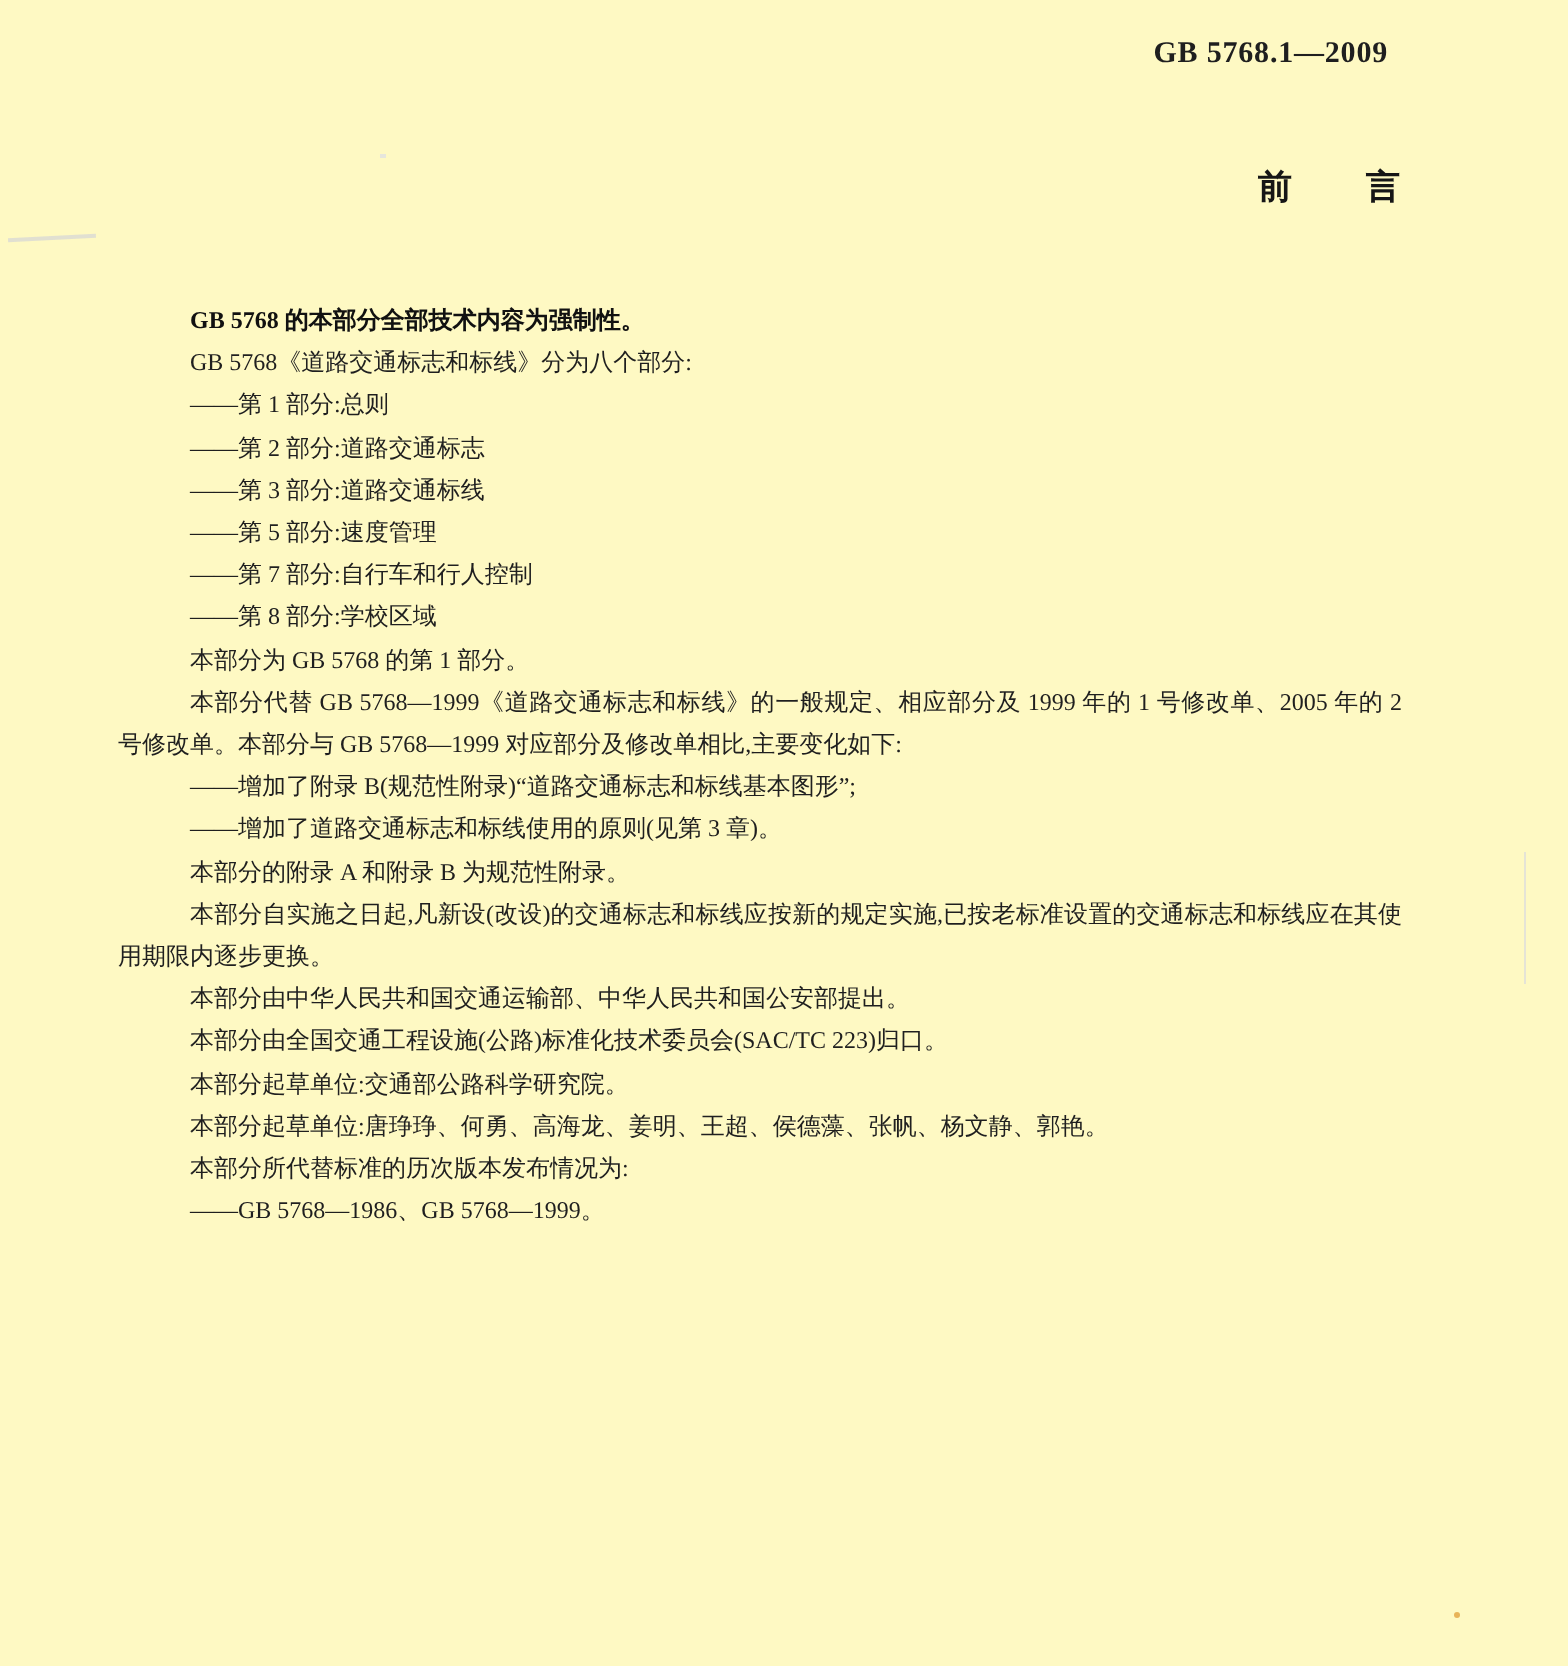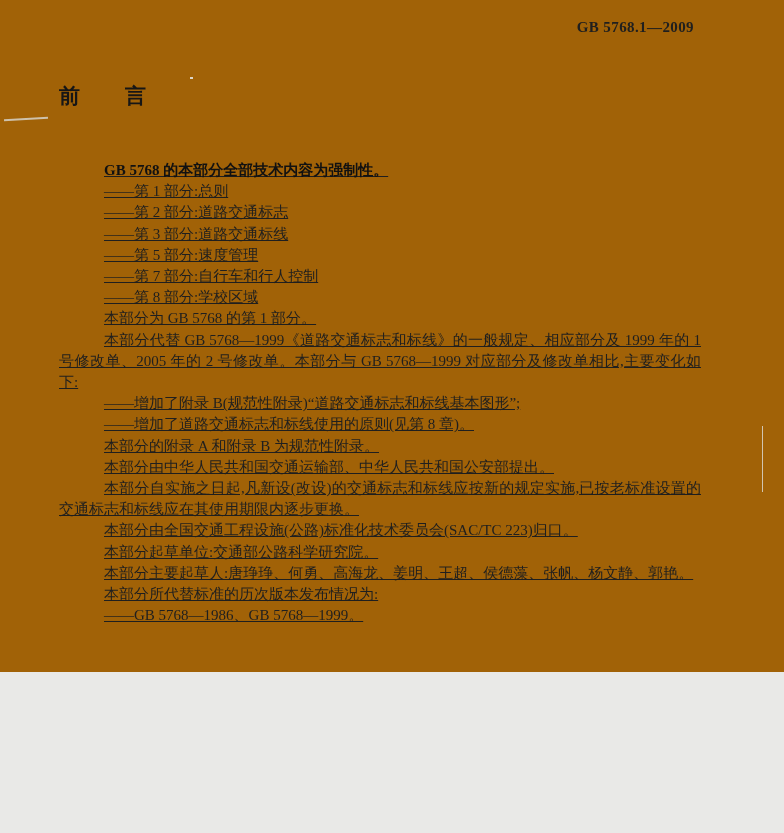--- a/index.html
+++ b/index.html
@@ -3,60 +3,59 @@
 <meta charset="utf-8">
 <style>
   html, body {
     margin: 0;
     padding: 0;
     background: #e9e9e7;
   }
   .page {
     position: relative;
     width: 784px;
-    height: 672px;
+    height: 833px;
     margin: 0 auto;
-    background: #a16207;
+    background: #fef9c3;
     overflow: hidden;
     font-family: "Liberation Serif", "DejaVu Serif", serif;
     color: #1f1f1f;
   }
   .doc-number {
     position: absolute;
     top: 19px;
     right: 90px;
     font-size: 15px;
     font-weight: 700;
     letter-spacing: 0.4px;
     white-space: nowrap;
     font-family: "Liberation Serif", "DejaVu Serif", serif;
   }
   .page-title {
     position: absolute;
     top: 82px;
     left: 59px;
     width: 642px;
     margin: 0;
-    text-align: left;
-    font-size: 21px;
+    text-align: right;
+    font-size: 17px;
     font-weight: 700;
     letter-spacing: 1px;
     font-family: "Liberation Sans", "DejaVu Sans", sans-serif;
     color: #161616;
   }
   .foreword-body {
     position: absolute;
-    top: 160px;
+    top: 150px;
     left: 59px;
     width: 642px;
-    font-size: 15px;
+    font-size: 12px;
     line-height: 21.2px;
     text-align: justify;
     text-justify: inter-ideograph;
-    text-decoration: underline;
   }
   .foreword-body p {
     margin: 0;
     padding: 0;
     text-indent: 3em;
   }
   .foreword-body p.bold {
     font-weight: 700;
     color: #111;
   }
@@ -86,36 +85,37 @@
 <body>
 
 <div class="page">
 
   <div class="doc-number">GB 5768.1—2009</div>
 
   <h1 class="page-title">前　　言</h1>
 
   <div class="foreword-body">
     <p class="bold">GB 5768 的本部分全部技术内容为强制性。</p>
+    <p>GB 5768《道路交通标志和标线》分为八个部分:</p>
     <p>——第 1 部分:总则</p>
     <p>——第 2 部分:道路交通标志</p>
     <p>——第 3 部分:道路交通标线</p>
     <p>——第 5 部分:速度管理</p>
     <p>——第 7 部分:自行车和行人控制</p>
     <p>——第 8 部分:学校区域</p>
     <p>本部分为 GB 5768 的第 1 部分。</p>
     <p>本部分代替 GB 5768—1999《道路交通标志和标线》的一般规定、相应部分及 1999 年的 1 号修改单、2005 年的 2 号修改单。本部分与 GB 5768—1999 对应部分及修改单相比,主要变化如下:</p>
     <p>——增加了附录 B(规范性附录)“道路交通标志和标线基本图形”;</p>
-    <p>——增加了道路交通标志和标线使用的原则(见第 8 章)。</p>
+    <p>——增加了道路交通标志和标线使用的原则(见第 3 章)。</p>
     <p>本部分的附录 A 和附录 B 为规范性附录。</p>
+    <p>本部分自实施之日起,凡新设(改设)的交通标志和标线应按新的规定实施,已按老标准设置的交通标志和标线应在其使用期限内逐步更换。</p>
     <p>本部分由中华人民共和国交通运输部、中华人民共和国公安部提出。</p>
-    <p>本部分自实施之日起,凡新设(改设)的交通标志和标线应按新的规定实施,已按老标准设置的交通标志和标线应在其使用期限内逐步更换。</p>
     <p>本部分由全国交通工程设施(公路)标准化技术委员会(SAC/TC 223)归口。</p>
     <p>本部分起草单位:交通部公路科学研究院。</p>
-    <p>本部分主要起草人:唐琤琤、何勇、高海龙、姜明、王超、侯德藻、张帆、杨文静、郭艳。</p>
+    <p>本部分起草单位:唐琤琤、何勇、高海龙、姜明、王超、侯德藻、张帆、杨文静、郭艳。</p>
     <p>本部分所代替标准的历次版本发布情况为:</p>
     <p>——GB 5768—1986、GB 5768—1999。</p>
   </div>
 
   <div class="artifact artifact-line-topleft"></div>
   <div class="artifact artifact-speck-title"></div>
   <div class="artifact artifact-line-right"></div>
   <div class="artifact artifact-dot-bottom"></div>
 
 </div>

